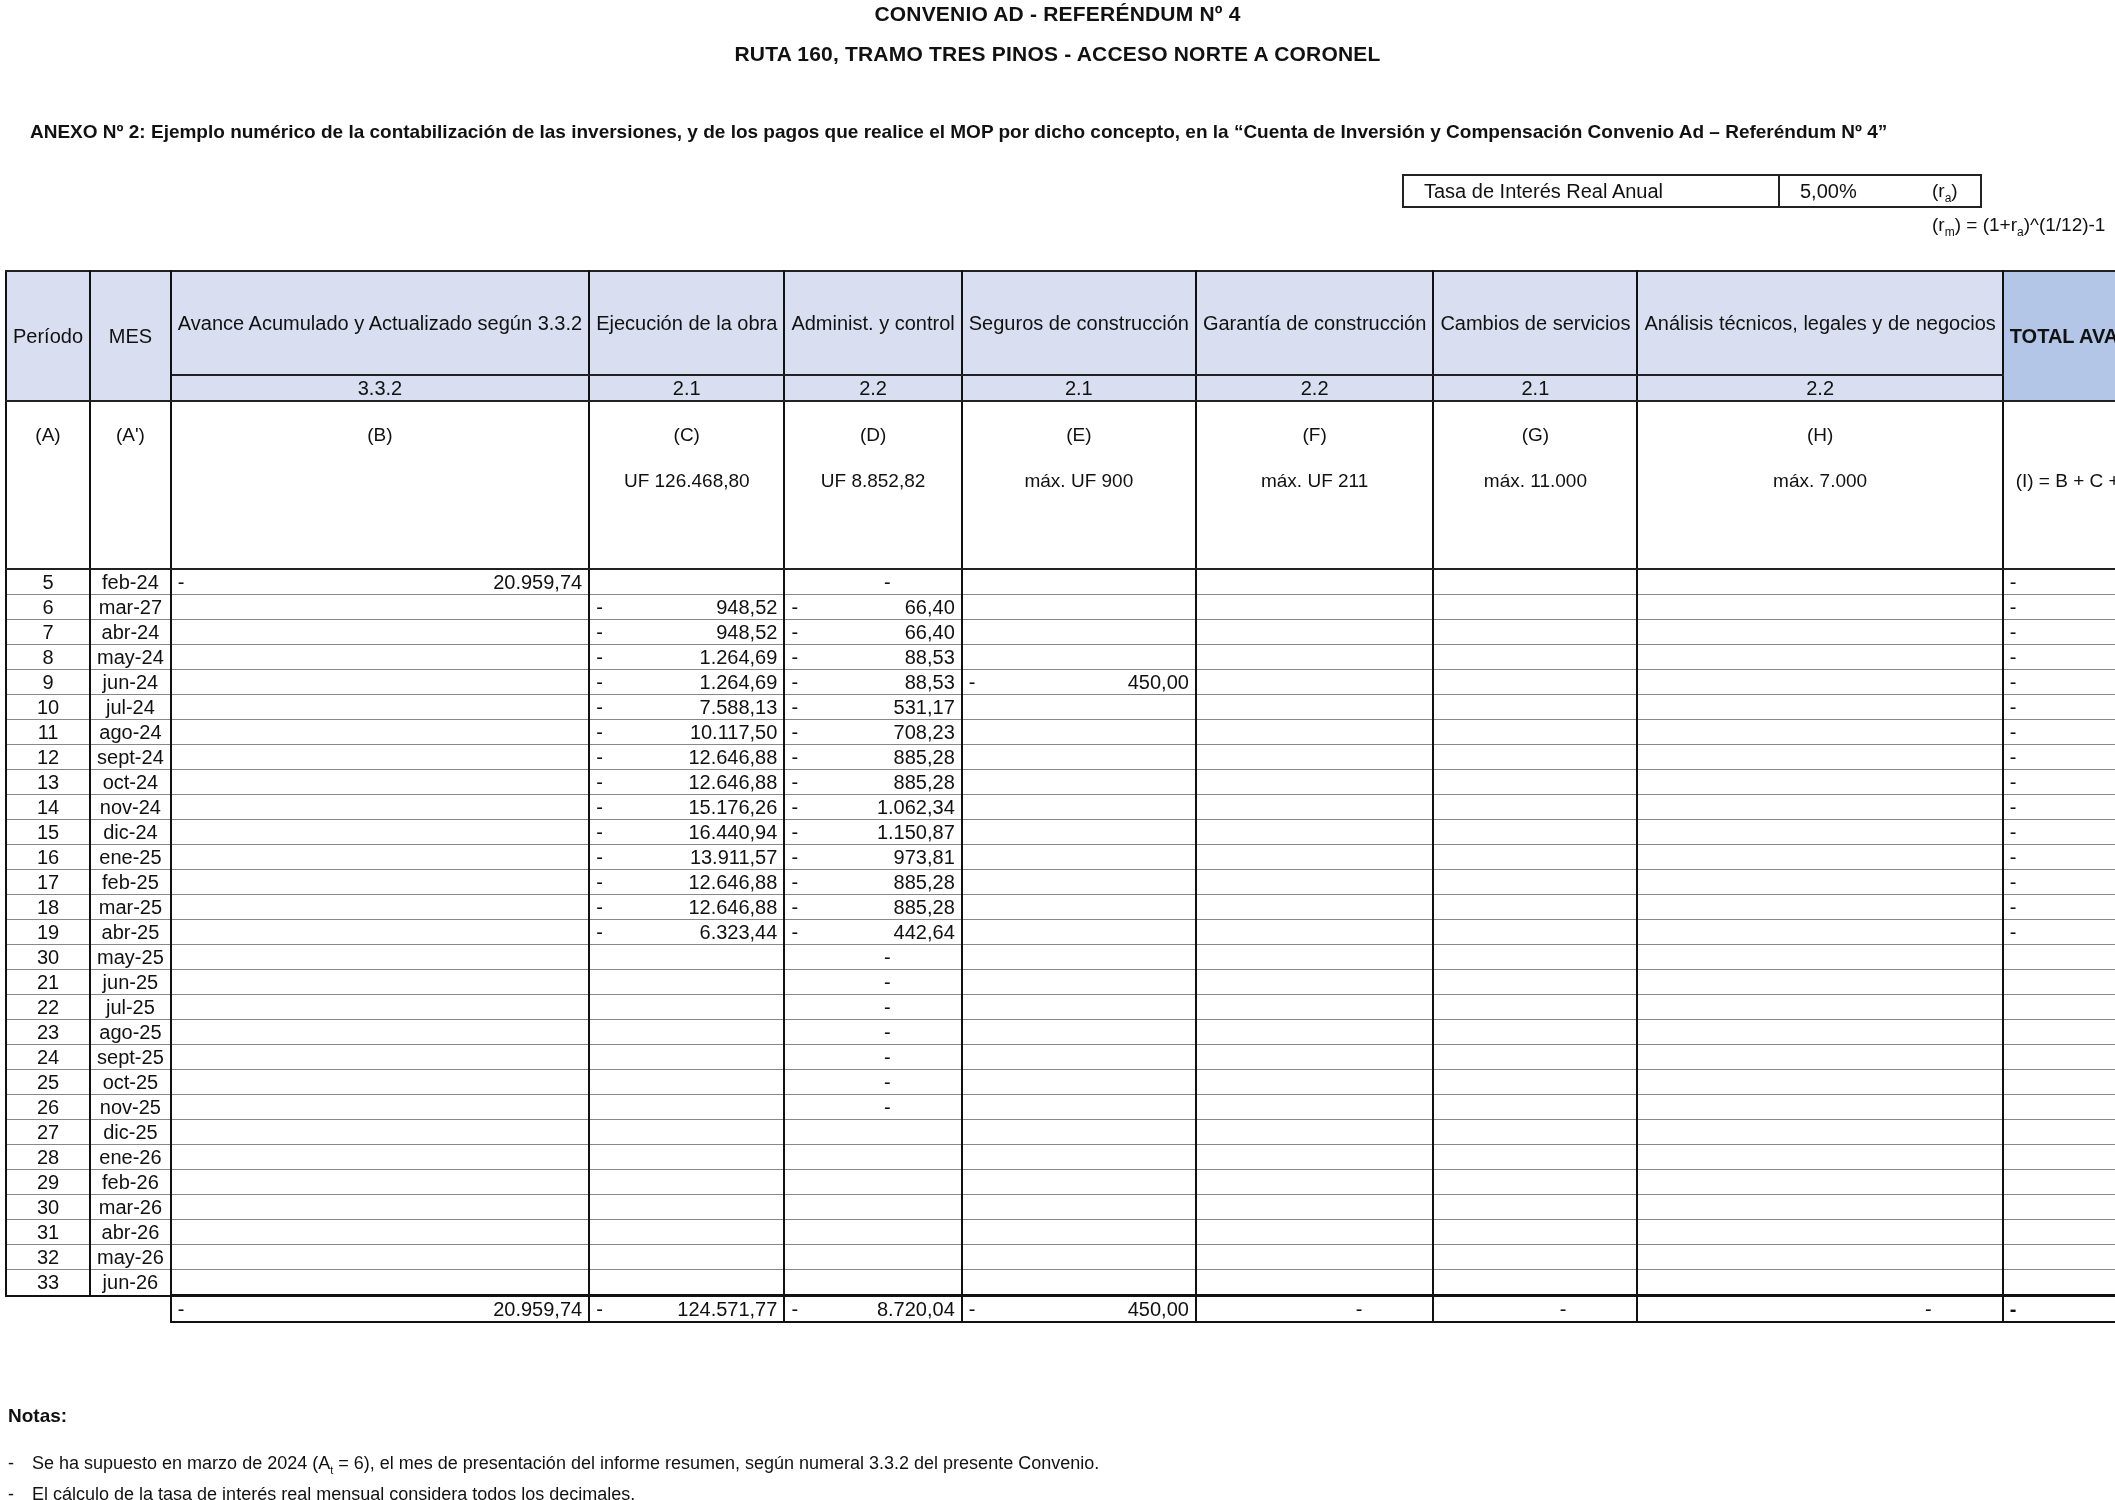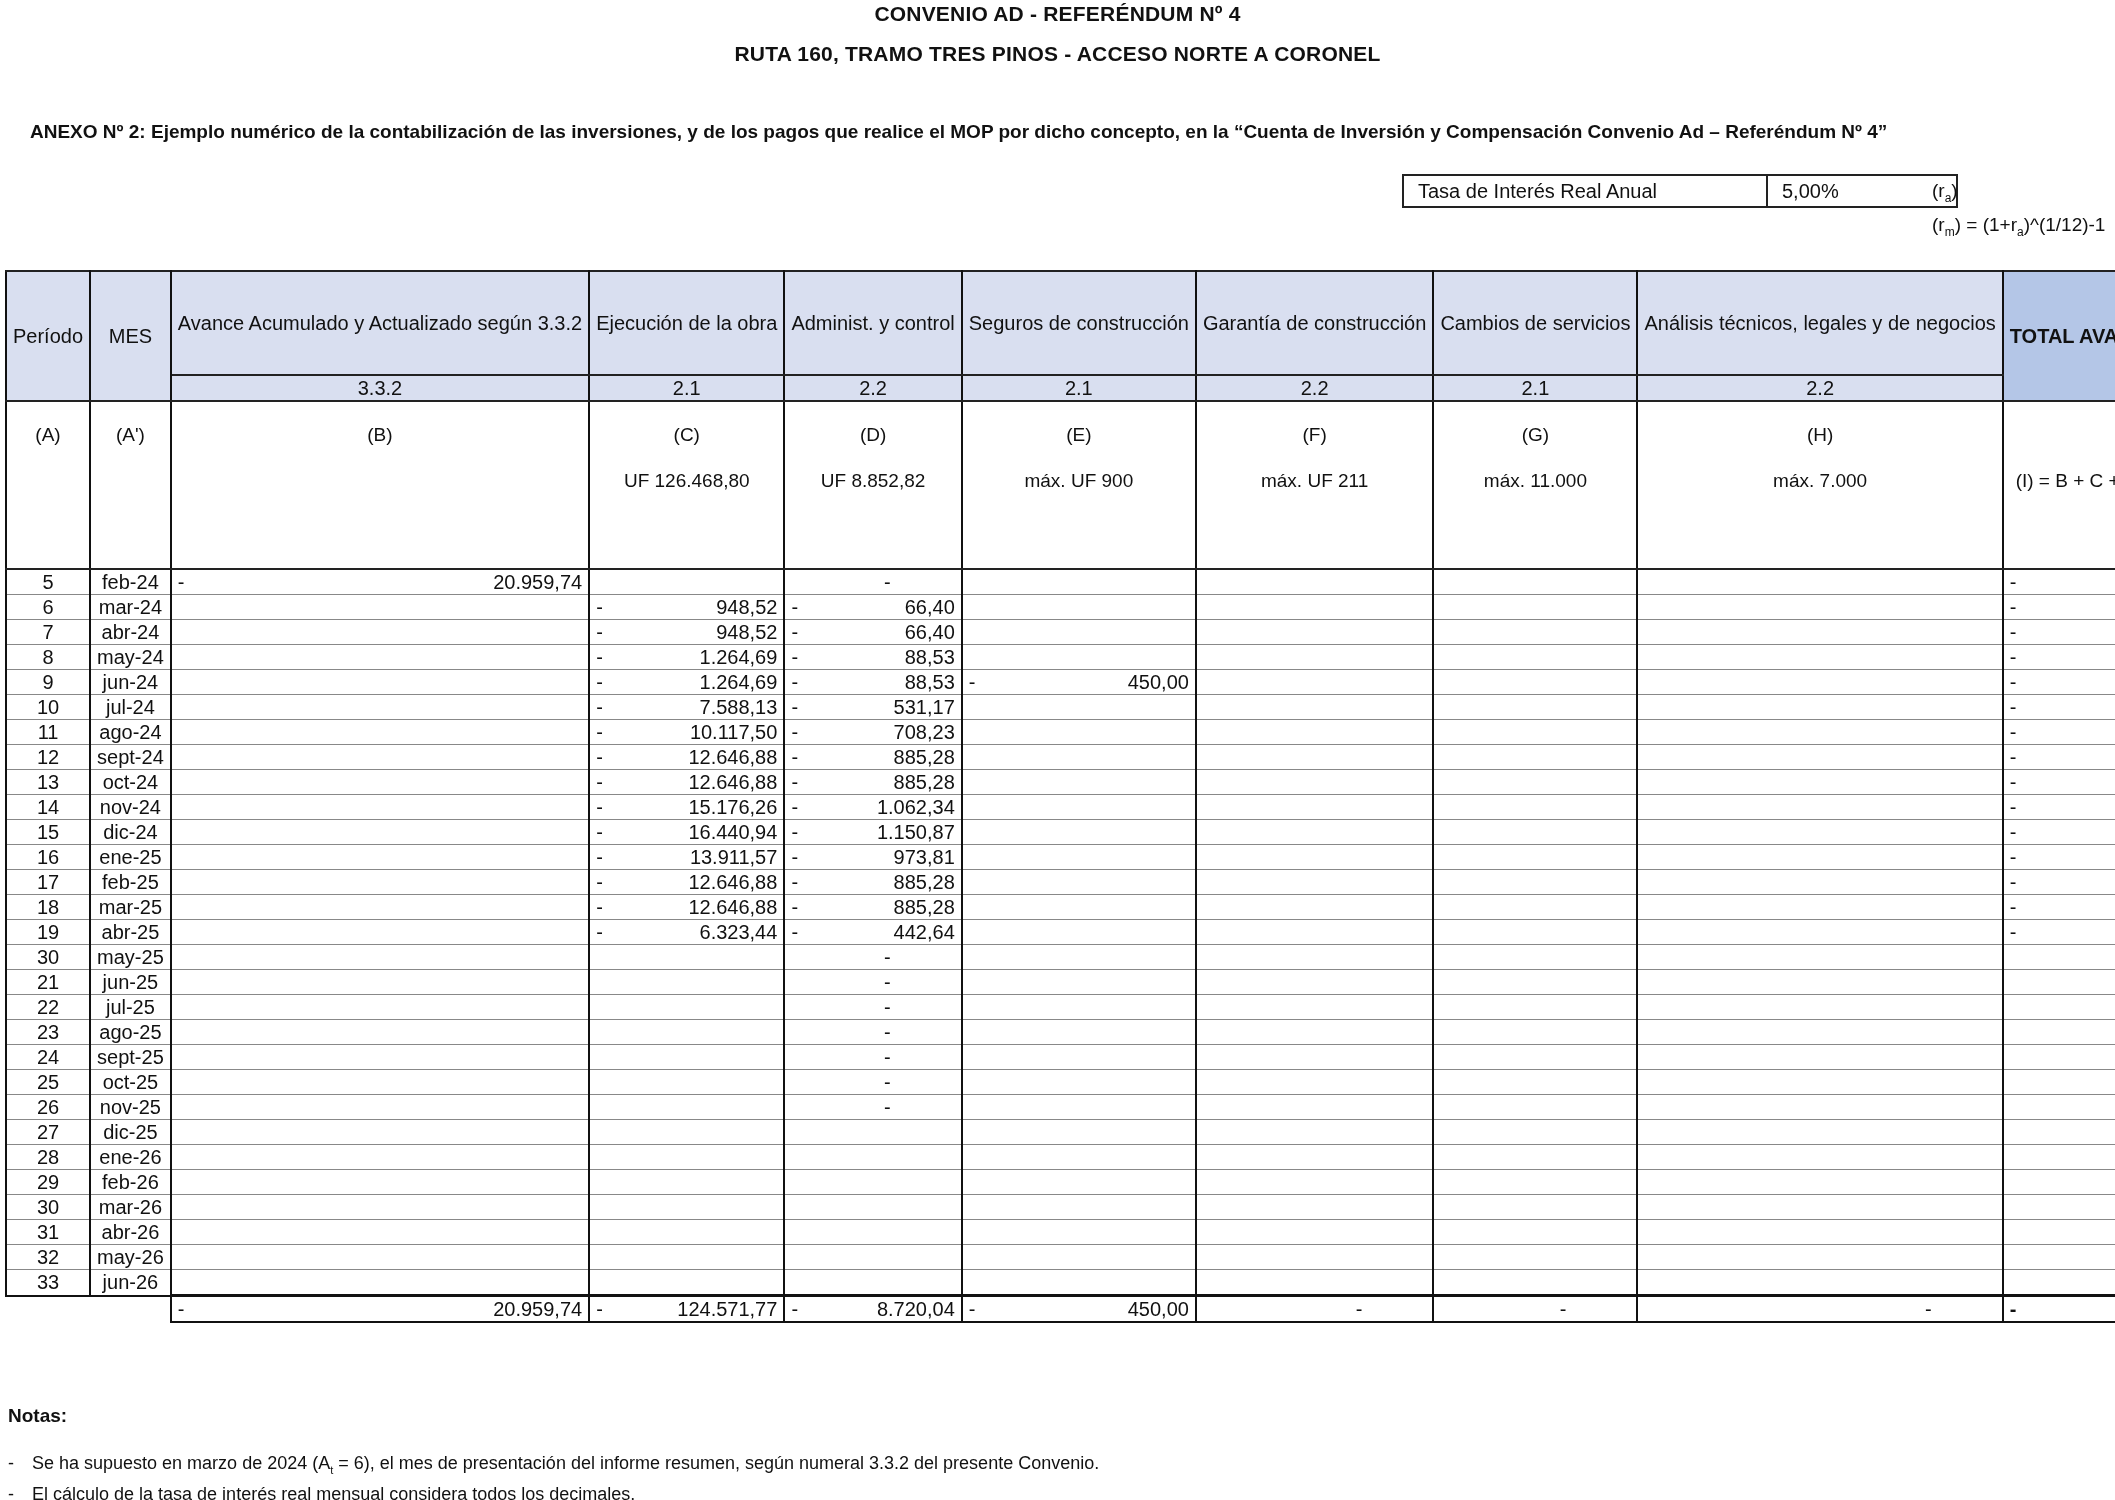--- a/index.html
+++ b/index.html
@@ -11,21 +11,21 @@
     position: absolute; left: 0; width: 2115px; text-align: center;
     font-weight: bold; font-size: 21px; letter-spacing: 0.2px;
   }
   #t1 { top: 2px; }
   #t2 { top: 42px; }
   .annex {
     position: absolute; left: 30px; top: 121px; font-weight: bold; font-size: 19px; white-space: nowrap;
   }
   
   .rates { position: absolute; left: 1402px; top: 174px; border-collapse: collapse; }
-  .rates td { border: 2px solid #222; height: 30px; padding: 0 14px; font-size: 20px; margin-left: 36px; }
+  .rates td { border: 2px solid #222; height: 30px; padding: 0 20px; font-size: 20px; margin-left: 36px; }
   .rates td.lbl { width: 334px; }
   .rates td.val { width: 160px; }
   .rate-note { position: absolute; left: 1932px; font-size: 19px; white-space: nowrap; }
   .rate-note sub { font-size: 12px; }
 
   
   table.main {
     position: absolute; left: 5px; top: 270px; border-collapse: collapse; table-layout: fixed;
     font-size: 20px;
   }
@@ -137,21 +137,21 @@
         <td class="num"></td>
         <td class="num"></td>
         <td class="num"></td>
         <td class="num"></td>
         <td class="num">
           <span class="neg">-</span>
         </td>
       </tr>
       <tr class="row">
         <td class="c">6</td>
-        <td class="c">mar-24</td>
+        <td class="c">mar-27</td>
         <td class="num"></td>
         <td class="num"><span class="neg">-</span><span>948,52</span></td>
         <td class="num"><span class="neg">-</span><span>66,40</span></td>
         <td class="num"></td>
         <td class="num"></td>
         <td class="num"></td>
         <td class="num"></td>
         <td class="num">
           <span class="neg">-</span>
         </td>

